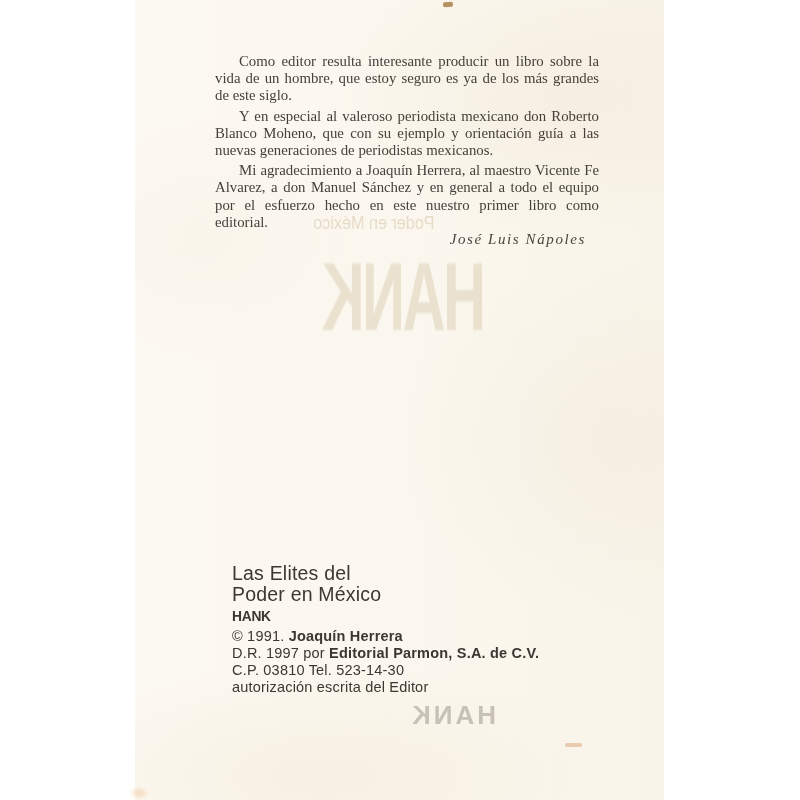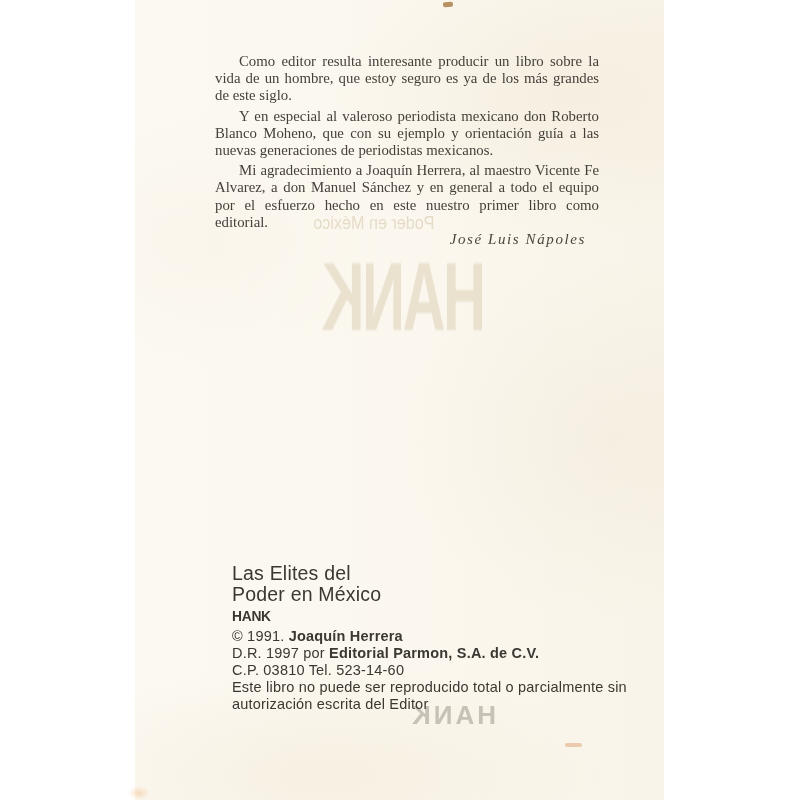--- a/index.html
+++ b/index.html
@@ -170,22 +170,21 @@
     </div>
 
     <div class="signature">José Luis Nápoles</div>
 
     <div class="colophon">
       <div class="series-line">Las Elites del</div>
       <div class="series-line">Poder en México</div>
       <div class="book-title">HANK</div>
       <div class="colo-line"><span>© 1991. </span><span class="bold">Joaquín Herrera</span></div>
       <div class="colo-line"><span>D.R. 1997 por </span><span class="bold">Editorial Parmon, S.A. de C.V.</span></div>
-      <div class="colo-line">C.P. 03810 Tel. 523-14-60</div>
-      <div class="colo-line">Este libro no puede ser reproducido total o parcialmente sin</div>
+      <div class="colo-line">C.P. 03810 Tel. 523-14-30</div>
       <div class="colo-line">autorización escrita del Editor</div>
     </div>
 
   </div>
 
   <div class="speck speck-top"></div>
   <div class="speck speck-bottom"></div>
   <div class="speck corner-glow"></div>
 
 </div>

